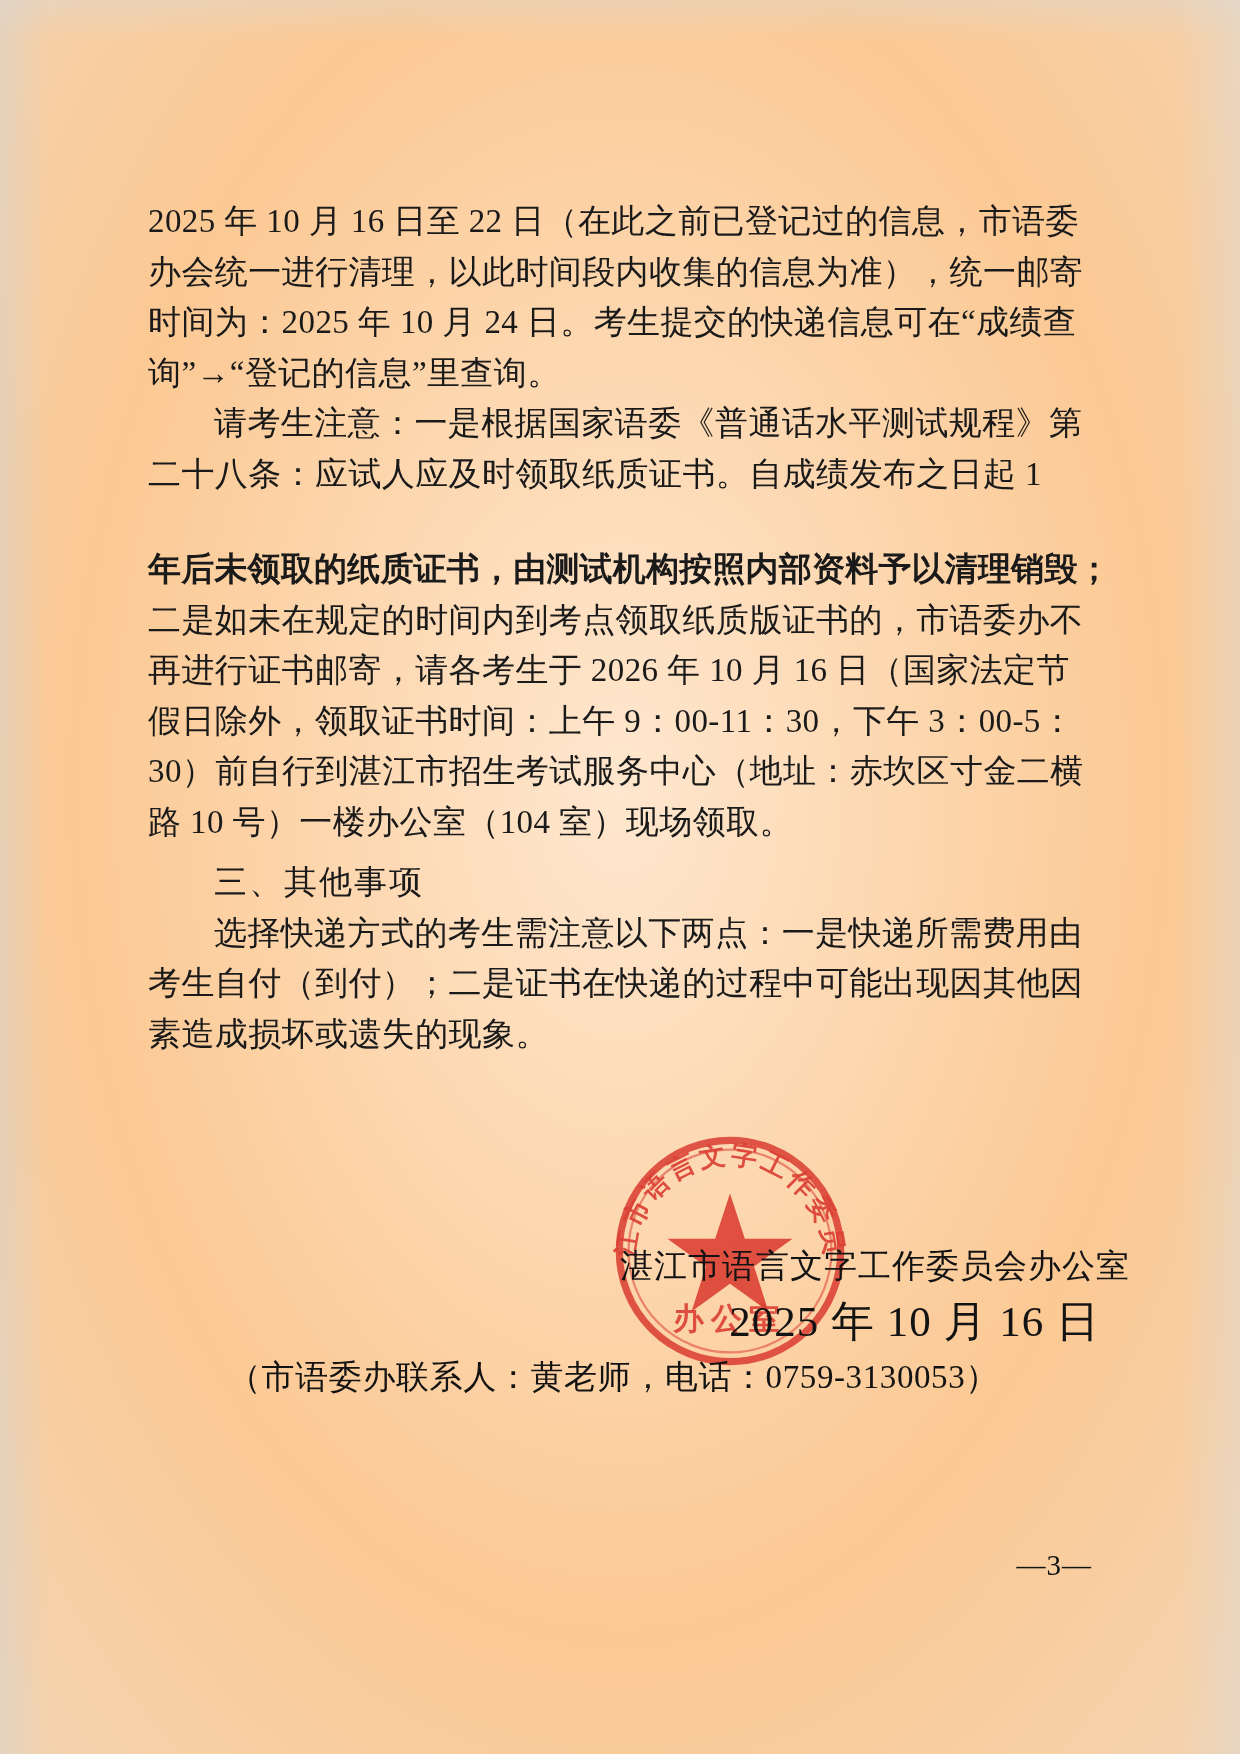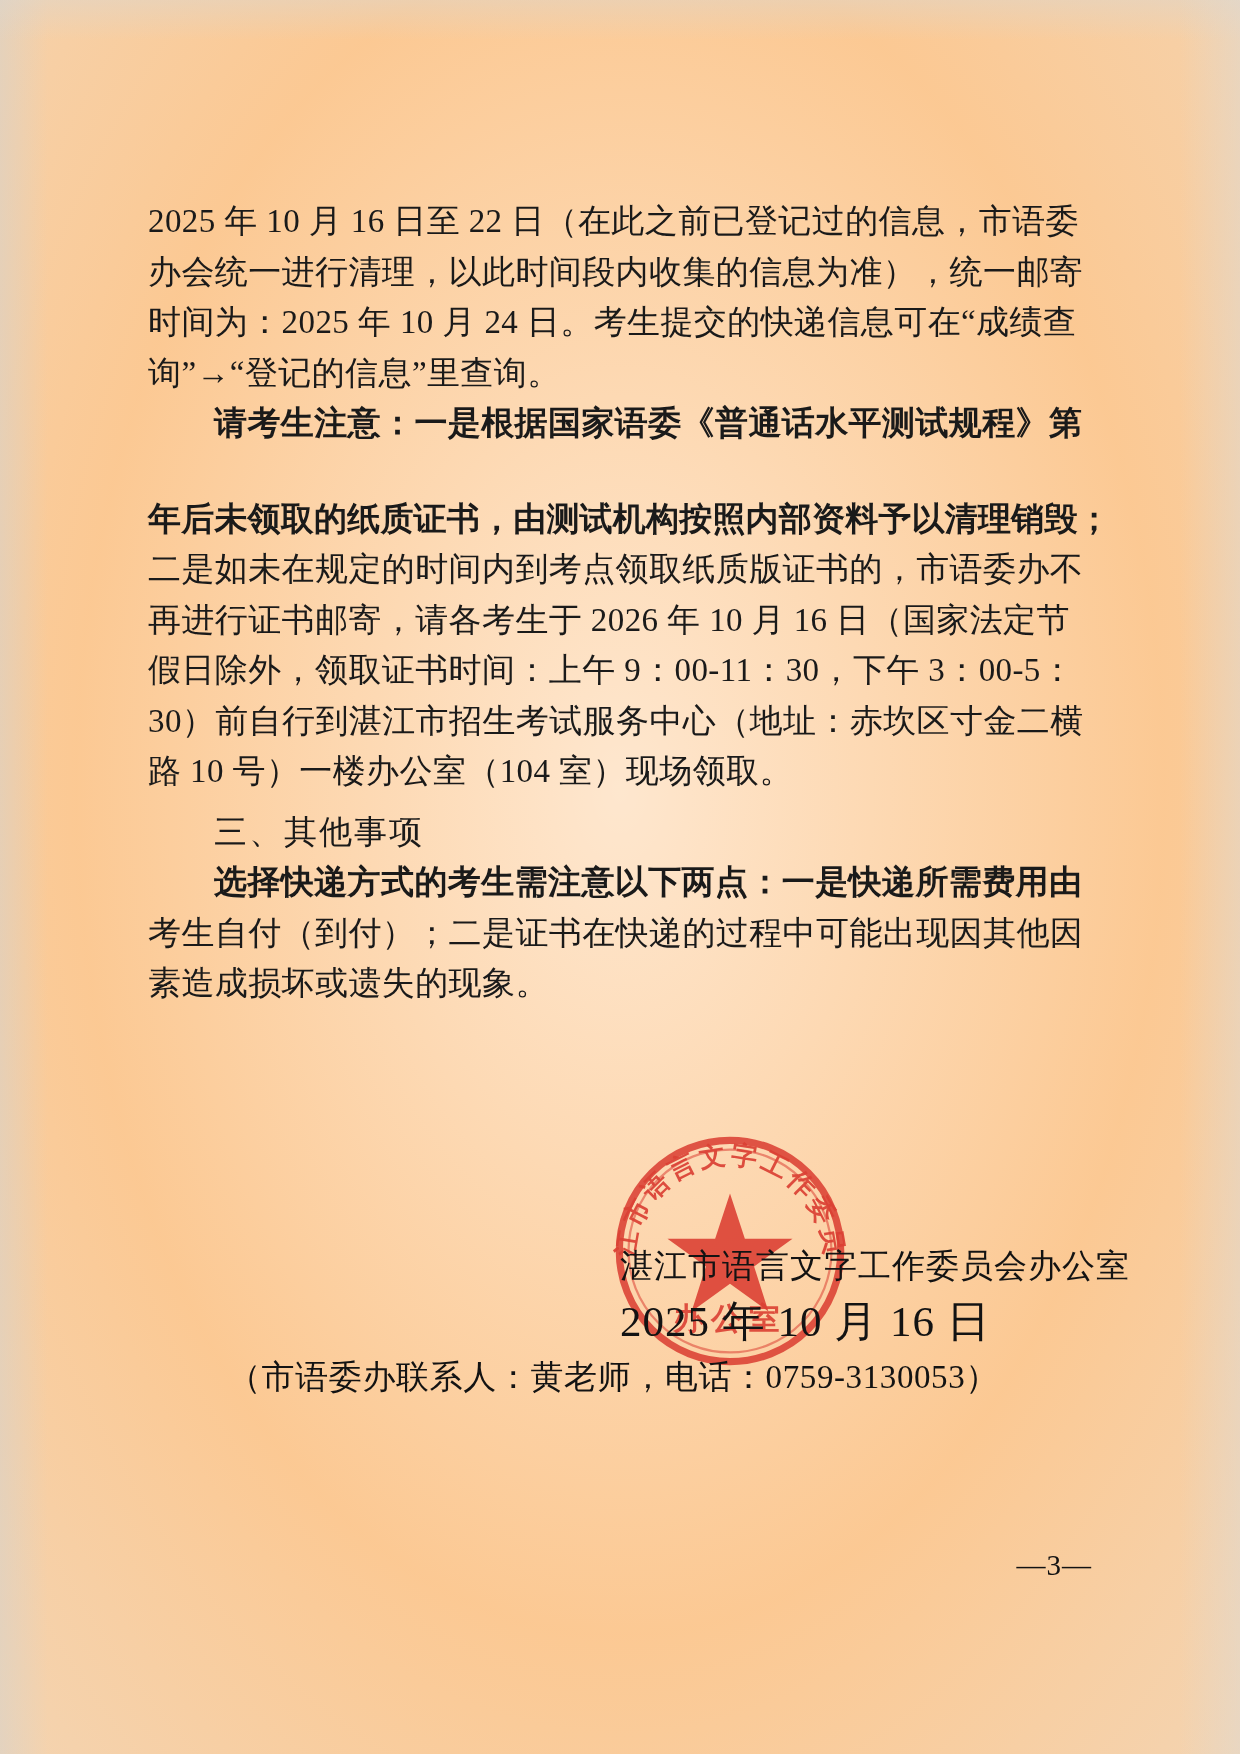--- a/index.html
+++ b/index.html
@@ -51,39 +51,38 @@
   }
   .line {
     font-size: 33px;
     line-height: 50.5px;
     letter-spacing: 0.4px;
     white-space: pre;
     color: #1a1a1a;
   }
   .line.indent {
     text-indent: 66px;
-    font-weight: bold;
   }
   .line.bold {
     font-weight: bold;
     letter-spacing: 0.2px;
     margin-top: 45px;
   }
   .line.heading {
     font-weight: normal;
     text-indent: 66px;
     letter-spacing: 2px;
   }
   .gap-sm { height: 10px; }
 
   .sign-block {
     position: absolute;
     right: 140px;
     top: 1238px;
-    text-align: left;
+    text-align: right;
     width: 480px;
   }
   .sign-line {
     font-size: 33px;
     line-height: 56px;
     letter-spacing: 1px;
     white-space: pre;
   }
   .sign-date {
     font-size: 43px;
@@ -136,20 +135,21 @@
 
     <div>
       <div class="line">2025 年 10 月 16 日至 22 日（在此之前已登记过的信息，市语委</div>
       <div class="line">办会统一进行清理，以此时间段内收集的信息为准），统一邮寄</div>
       <div class="line">时间为：2025 年 10 月 24 日。考生提交的快递信息可在“成绩查</div>
       <div class="line">询”→“登记的信息”里查询。</div>
     </div>
 
     <div>
       <div class="line indent">请考生注意：一是根据国家语委《普通话水平测试规程》第</div>
+      <div class="line">二十八条：应试人应及时领取纸质证书。自成绩发布之日起 1</div>
       <div class="line bold">年后未领取的纸质证书，由测试机构按照内部资料予以清理销毁；</div>
       <div class="line">二是如未在规定的时间内到考点领取纸质版证书的，市语委办不</div>
       <div class="line">再进行证书邮寄，请各考生于 2026 年 10 月 16 日（国家法定节</div>
       <div class="line">假日除外，领取证书时间：上午 9：00-11：30，下午 3：00-5：</div>
       <div class="line">30）前自行到湛江市招生考试服务中心（地址：赤坎区寸金二横</div>
       <div class="line">路 10 号）一楼办公室（104 室）现场领取。</div>
     </div>
 
     <div class="gap-sm"></div>
 

